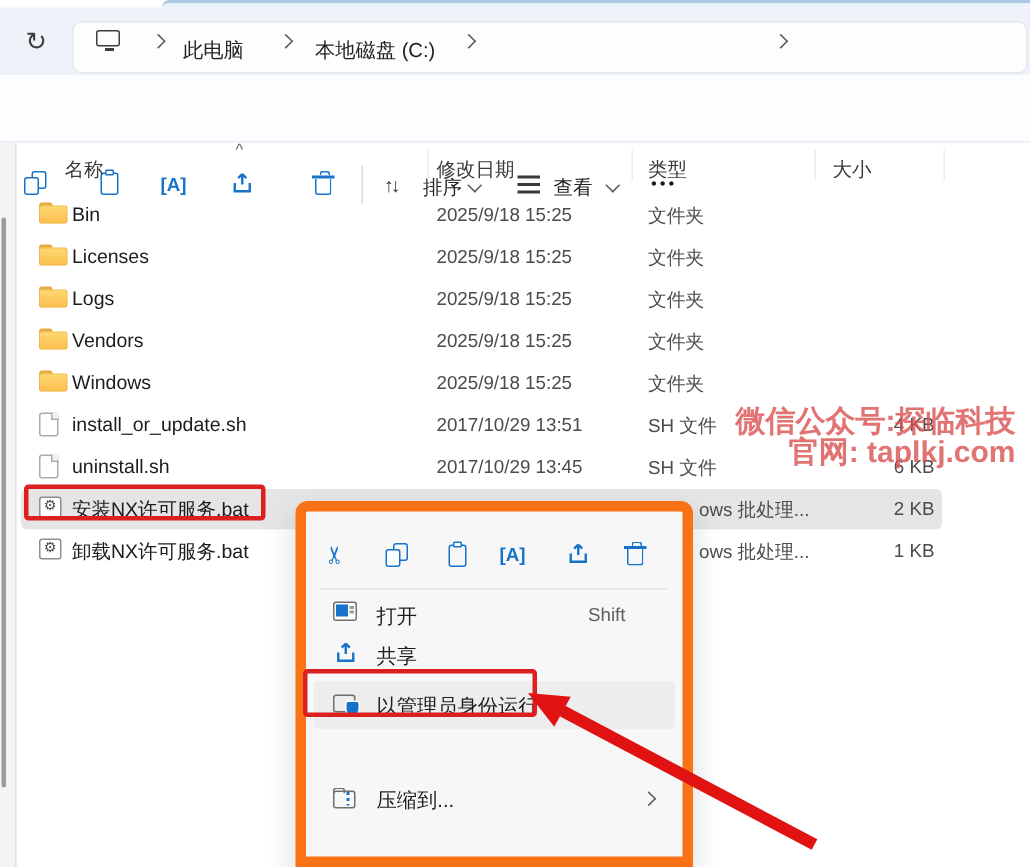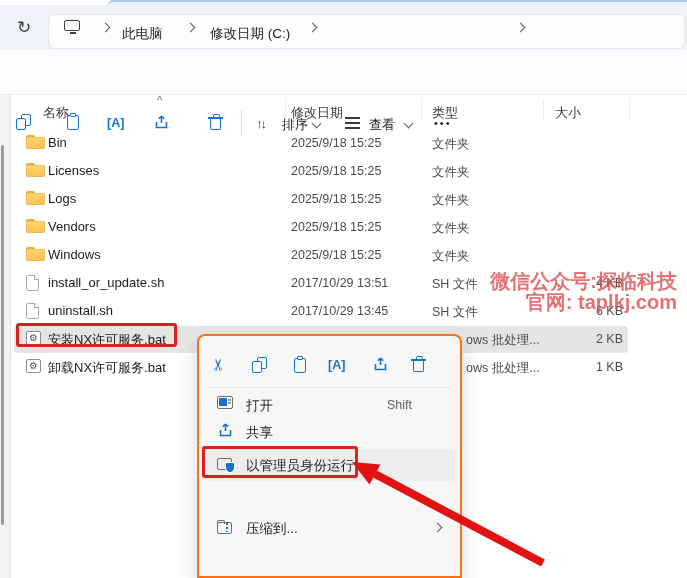--- a/index.html
+++ b/index.html
@@ -72,21 +72,21 @@
           display:flex;align-items:center;justify-content:center;font-size:9.5px;color:#4e4e4e;line-height:1}
 
   .selband{left:14px;top:326px;width:614px;height:27px;background:#e5e5e5;border-radius:4px;z-index:1}
   .row{z-index:2}
 
   
   .watermark{right:10px;top:271px;text-align:right;font-weight:700;font-size:20px;line-height:21px;
              color:rgba(219,80,80,.8);z-index:10;white-space:nowrap}
 
   
-  .menu{left:197px;top:334px;width:265px;height:244px;background:#f7f7f8;border:2px solid #f97316;
+  .menu{left:197px;top:334px;width:265px;height:244px;background:#f7f7f8;border:7px solid #f97316;
         border-radius:8px 8px 0 0;box-sizing:border-box;box-shadow:0 10px 20px rgba(0,0,0,.15);z-index:30}
   .mico{position:absolute}
   .msep{position:absolute;left:10px;right:10px;top:51px;height:1px;background:#e3e3e3}
   .mitem{position:absolute;left:5px;right:5px;height:31px}
   .mlabel{position:absolute;left:42px;top:8px;font-size:13.5px;color:#1d1d1d;white-space:nowrap}
   .mshort{position:absolute;left:183px;top:9px;font-size:12.5px;color:#616161;white-space:nowrap}
   .mhover{background:#ededee;border-radius:4px}
   .micon{position:absolute;left:13px;top:7px}
 
   .ic-open{width:16px;height:13px;border:1.5px solid #6f6f6f;border-radius:2px;background:#fff;box-sizing:border-box}
@@ -115,21 +115,21 @@
 <div class="abs tabstrip"></div>
 <div class="abs tabstrip-right"></div>
 
 <div class="abs navbar">
   <div class="abs addressbox"></div>
   <span class="abs ic-refresh" style="left:17px;top:14px">↻</span>
   <div class="abs ic-monitor" style="left:64px;top:15px"></div>
   <span class="abs chev r" style="left:102px;top:19px"></span>
   <span class="crumb" style="left:122px">此电脑</span>
   <span class="abs chev r" style="left:187px;top:19px"></span>
-  <span class="crumb" style="left:210px">修改日期 (C:)</span>
+  <span class="crumb" style="left:210px">本地磁盘 (C:)</span>
   <span class="abs chev r" style="left:309px;top:19px"></span>
   <span class="abs chev r" style="left:517px;top:19px"></span>
 </div>
 
 <div class="abs toolbar">
   <div class="abs ic-copy blue" style="left:16px;top:64px"></div>
   <div class="abs ic-paste blue" style="left:67px;top:65px"></div>
   <div class="abs ic-rename blue" style="left:107px;top:66px"></div>
   <svg class="abs" style="left:153px;top:64px" width="17" height="16">
     <path d="M3.5 8v5.5h10V8" stroke="#1673c9" stroke-width="1.6" fill="none"></path>

